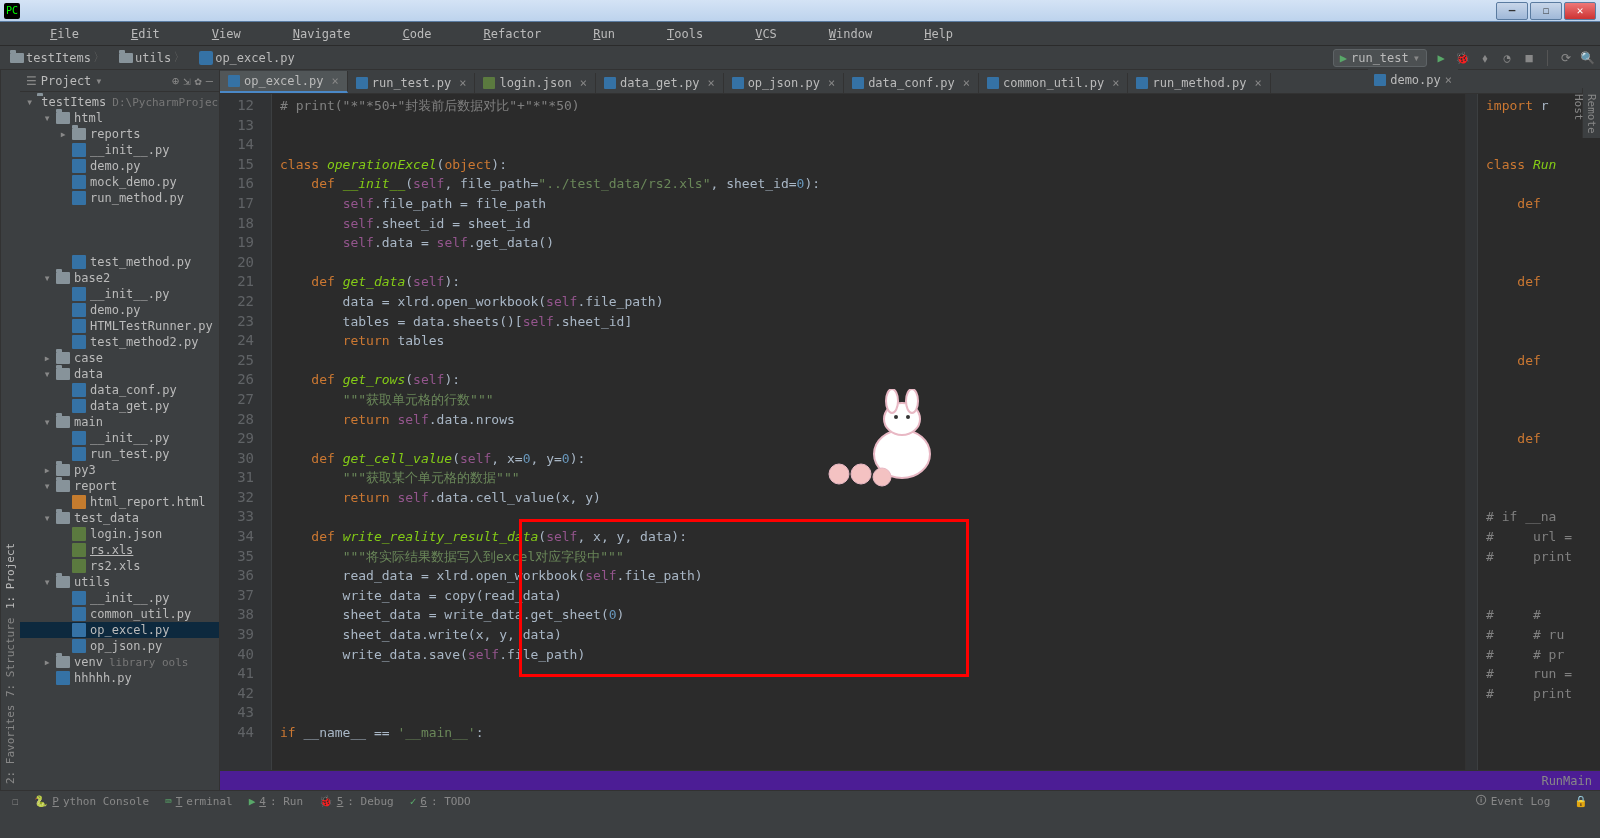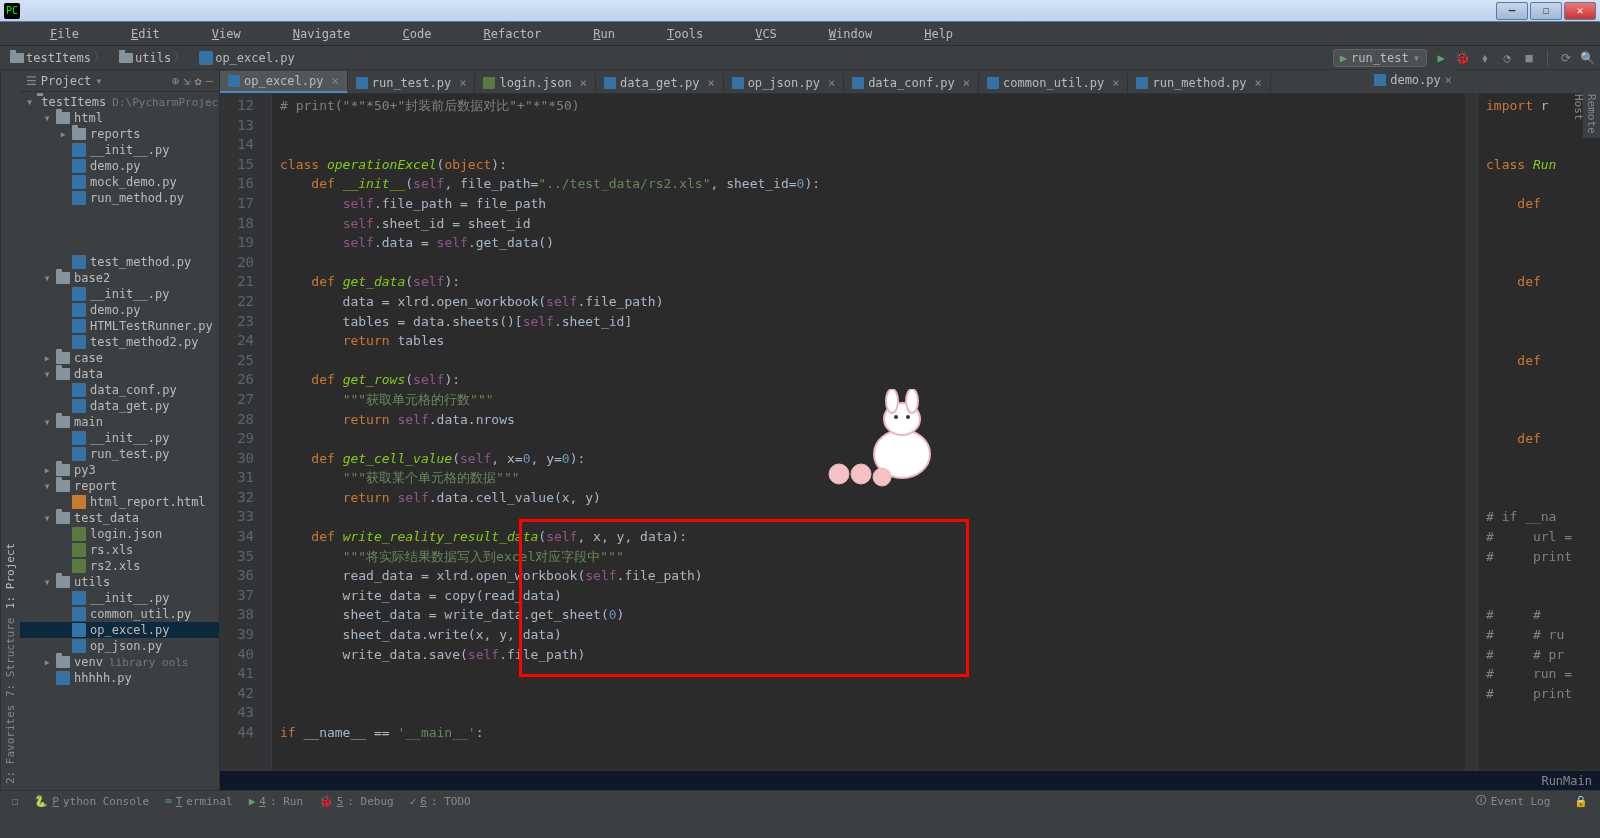--- a/index.html
+++ b/index.html
@@ -55,21 +55,21 @@
 .foldgut{width:12px;background:#313335;border-right:1px solid #3c3f41;}
 .code{flex:1;padding:2px 0 2px 8px;font-family:Consolas,monospace;font-size:13px;line-height:19.6px;color:#a9b7c6;white-space:pre;position:relative;}
 .kw{color:#cc7832;}
 .def{color:#84cc16;font-style:italic;}
 .str{color:#6a8759;}
 .self{color:#94558d;}
 .num{color:#6897bb;}
 .cmt{color:#808080;}
 .redbox{position:absolute;border:3px solid #ff0000;left:299px;top:425px;width:450px;height:158px;pointer-events:none;}
 .bunny{position:absolute;left:604px;top:295px;width:130px;height:100px;pointer-events:none;}
-.crumbbar{height:20px;background:#0f172a;border-top:1px solid #323232;display:flex;align-items:center;justify-content:flex-end;padding:0 8px;color:#888;}
+.crumbbar{height:20px;background:#4c1d95;border-top:1px solid #323232;display:flex;align-items:center;justify-content:flex-end;padding:0 8px;color:#888;}
 .bottombar{height:22px;background:#3c3f41;border-top:1px solid #323232;display:flex;align-items:center;padding:0 4px;font-size:11px;color:#888;}
 .bottombar .bt{padding:0 8px;display:flex;align-items:center;gap:4px;cursor:pointer;}
 .bottombar .right{margin-left:auto;display:flex;align-items:center;gap:8px;}
 .rguttab{position:absolute;right:0;top:88px;width:18px;writing-mode:vertical-rl;font-size:11px;color:#888;background:#3c3f41;padding:6px 2px;border-left:1px solid #323232;height:50px;}
 </style>
 </head>
 <body>
 
 <div class="titlebar">
   <div class="pc-icon">PC</div>
@@ -266,21 +266,21 @@
         <div class="tree-item" style="padding-left: 22px;">
           <span class="arr">▾</span>
           <span class="fico folder"></span>
           <span class="name">test_data</span>
         </div>
         <div class="tree-item" style="padding-left: 38px;">
           <span class="arr"></span>
           <span class="fico js"></span>
           <span class="name">login.json</span>
         </div>
-        <div class="tree-item" style="padding-left: 38px;">
+        <div class="tree-item" style="padding-left: 38px; text-decoration: underline;">
           <span class="arr"></span>
           <span class="fico xls"></span>
           <span class="name">rs.xls</span>
         </div>
         <div class="tree-item" style="padding-left: 38px;">
           <span class="arr"></span>
           <span class="fico xls"></span>
           <span class="name">rs2.xls</span>
         </div>
         <div class="tree-item" style="padding-left: 22px;">

